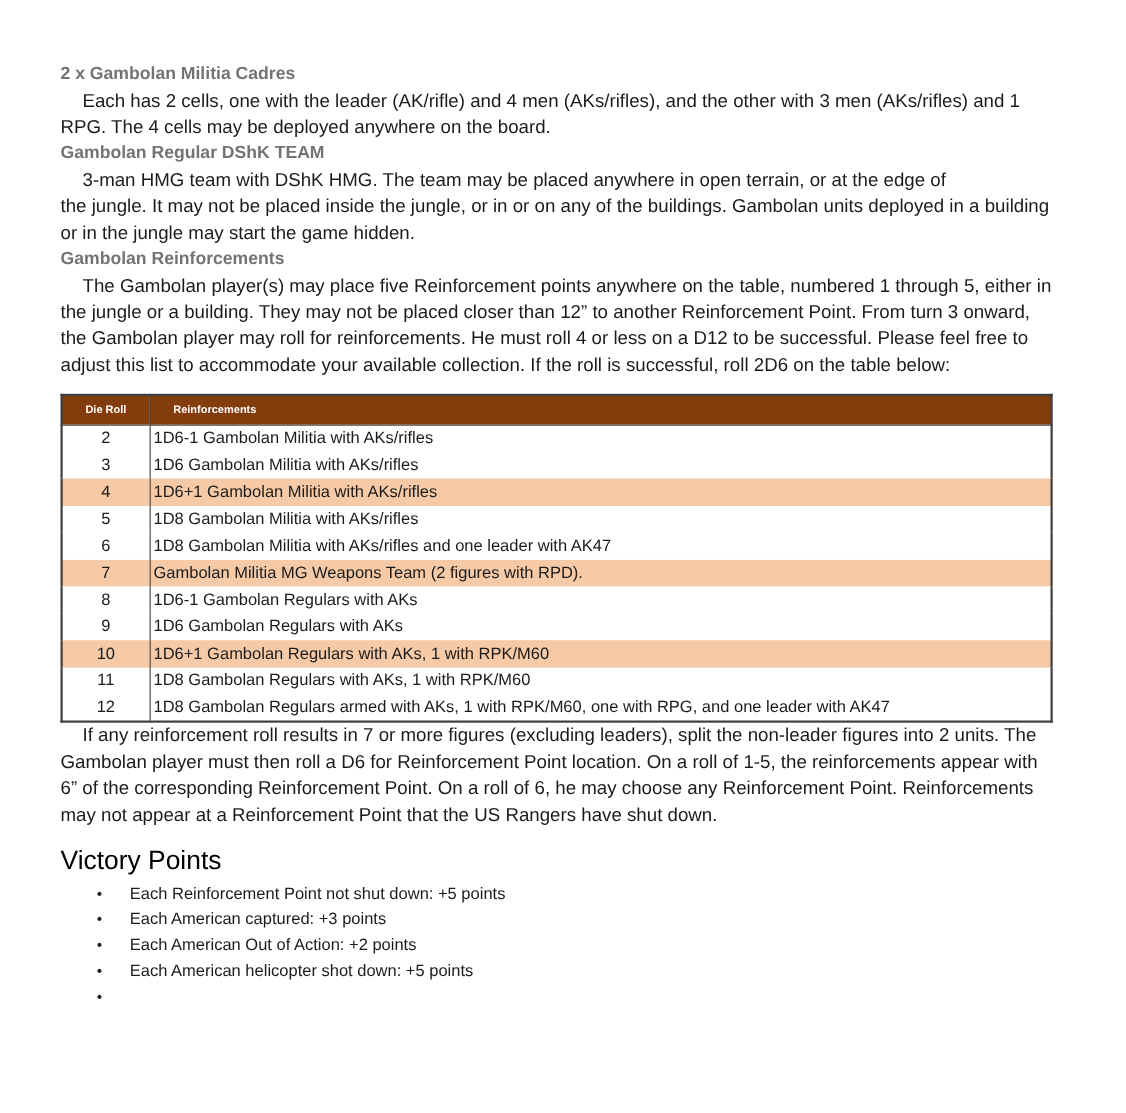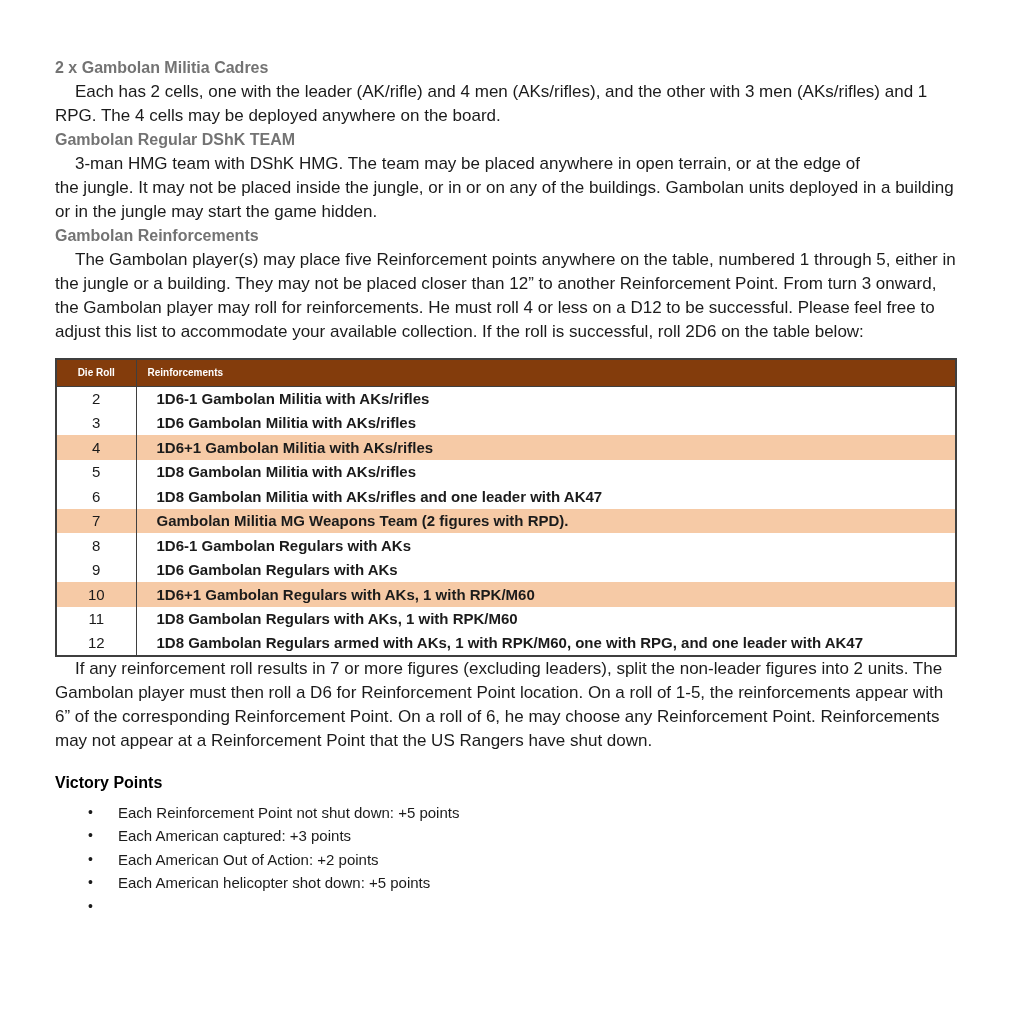--- a/index.html
+++ b/index.html
@@ -59,40 +59,40 @@
     height: 27px;
     padding: 0;
     border-bottom: 1.5px solid var(--border-c);
   }
   table.reinf th.th-die {
     text-align: center;
     border-right: 1.5px solid var(--border-c);
   }
   table.reinf th.th-reinf {
     text-align: left;
-    padding-left: 11px;
+    padding-left: 21px;
   }
   table.reinf td {
     font-size: 15px;
     height: 24.5px;
     padding: 0;
     vertical-align: middle;
   }
   table.reinf td.td-die {
     text-align: center;
     border-right: 1.5px solid var(--border-c);
   }
-  table.reinf td.td-text { padding-left: 20px; font-weight: bold; }
+  table.reinf td.td-text { padding-left: 3px; }
   table.reinf tr.hl td { background: var(--hl-bg); }
 
   h2.victory-heading {
-    font-size: 16px;
+    font-size: 24px;
     line-height: 26px;
     margin: 17px 0 0 0;
-    font-weight: bold;
+    font-weight: normal;
     color: #000000;
   }
   ul.vp-list {
     margin: 5px 0 0 0;
     padding: 0;
     list-style: none;
   }
   ul.vp-list li {
     position: relative;
     padding-left: 63px;

